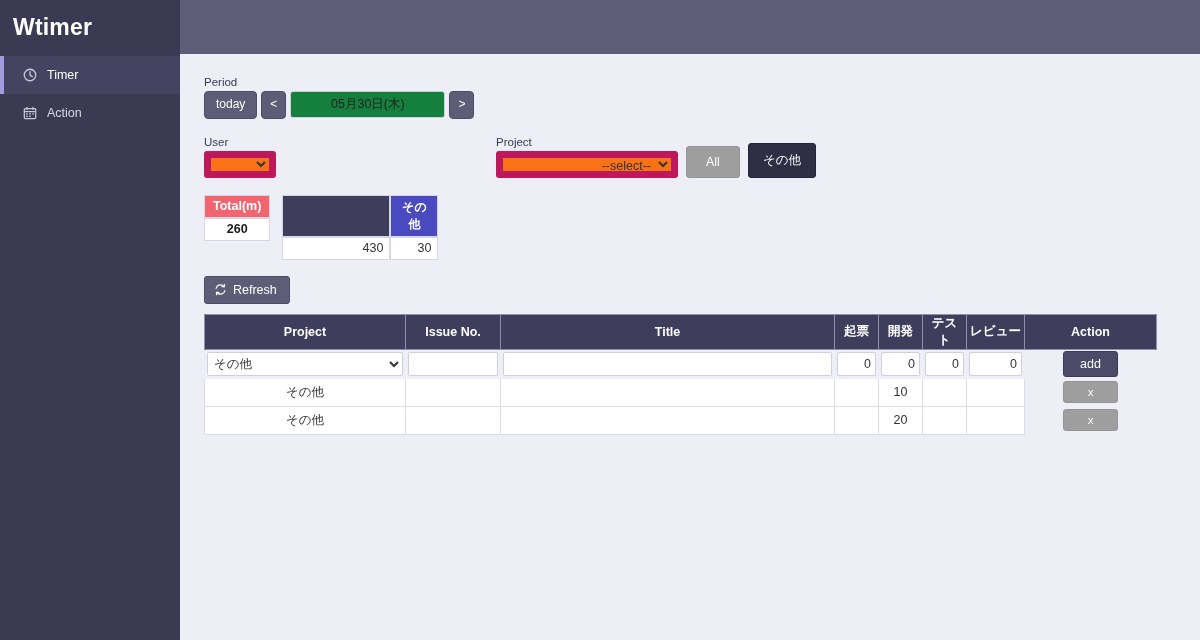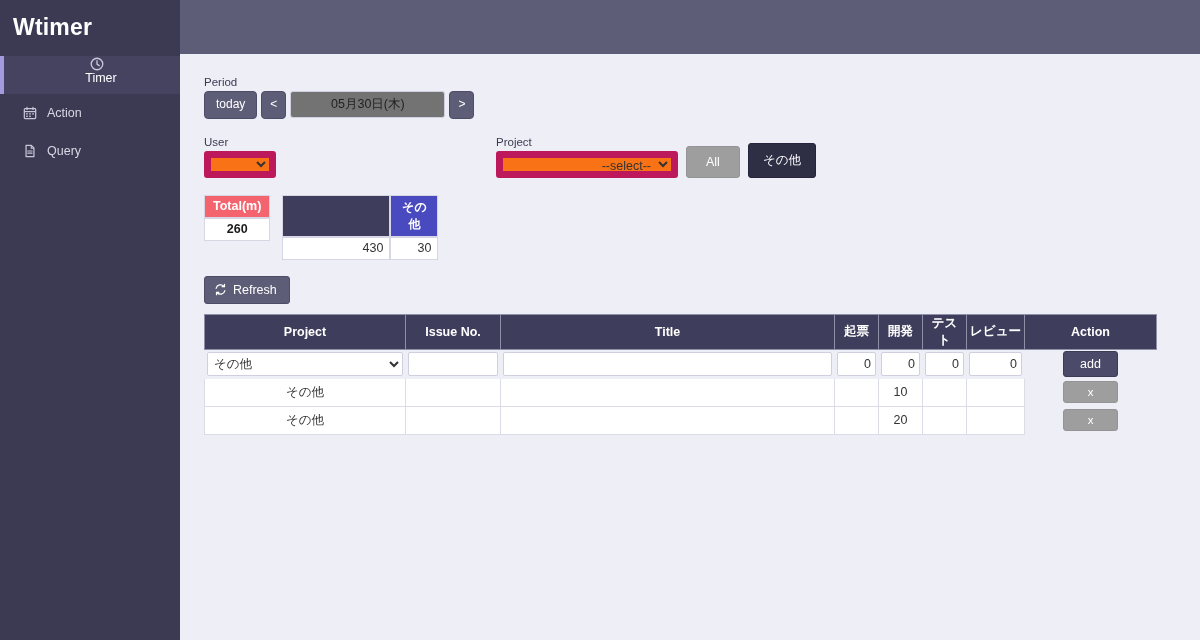--- a/index.html
+++ b/index.html
@@ -33,21 +33,20 @@
     display: flex; align-items: center;
     padding-left: 22px;
     color: #d8d8e4;
     font-size: 12.5px;
     position: relative;
     cursor: pointer;
   }
   .nav-item.active {
     background: #454360;
     color: #ffffff;
-    flex-direction: column;
   }
   .nav-item.active::before {
     content: "";
     position: absolute;
     left: 0; top: 0; bottom: 0;
     width: 4px;
     background: #a29bde;
   }
   .nav-ico {
     width: 16px; height: 16px;
@@ -87,21 +86,21 @@
     cursor: pointer;
     font-family: "Liberation Sans", sans-serif;
     line-height: 1.15;
   }
   .btn-sq { padding: 6px 8px; min-width: 22px; }
   .date-input {
     width: 155px;
     height: 27px;
     border: 1px solid #cfcfe0;
     border-radius: 3px;
-    background: #737373;
+    background: #15803d;
     text-align: center;
     font-size: 12.5px;
     color: #222;
     font-family: "Liberation Sans", sans-serif;
   }
 
   
   .filter-row {
     margin-top: 13px;
     display: flex;
@@ -302,30 +301,20 @@
             <rect x="3.6" y="8.2" width="1.8" height="1.6" fill="#c9c8da"></rect>
             <rect x="7.1" y="8.2" width="1.8" height="1.6" fill="#c9c8da"></rect>
             <rect x="10.6" y="8.2" width="1.8" height="1.6" fill="#c9c8da"></rect>
             <rect x="3.6" y="11" width="1.8" height="1.6" fill="#c9c8da"></rect>
             <rect x="7.1" y="11" width="1.8" height="1.6" fill="#c9c8da"></rect>
           </svg>
         </span>
         <span class="nav-label">Action</span>
       </div>
 
-      <div class="nav-item">
-        <span class="nav-ico">
-          <svg width="14" height="14" viewBox="0 0 16 16">
-            <path d="M3.5 1.6h6l3 3v9.8h-9z" fill="none" stroke="#c9c8da" stroke-width="1.4" stroke-linejoin="round"></path>
-            <path d="M9.4 1.8v3h3" fill="none" stroke="#c9c8da" stroke-width="1.3"></path>
-            <path d="M5.4 8h5M5.4 10.4h5" stroke="#c9c8da" stroke-width="1.2" stroke-linecap="round"></path>
-          </svg>
-        </span>
-        <span class="nav-label">Query</span>
-      </div>
 
     </nav>
   </aside>
 
   <div class="main">
     <header class="topbar"></header>
 
     <section class="content">
 
       <div>

